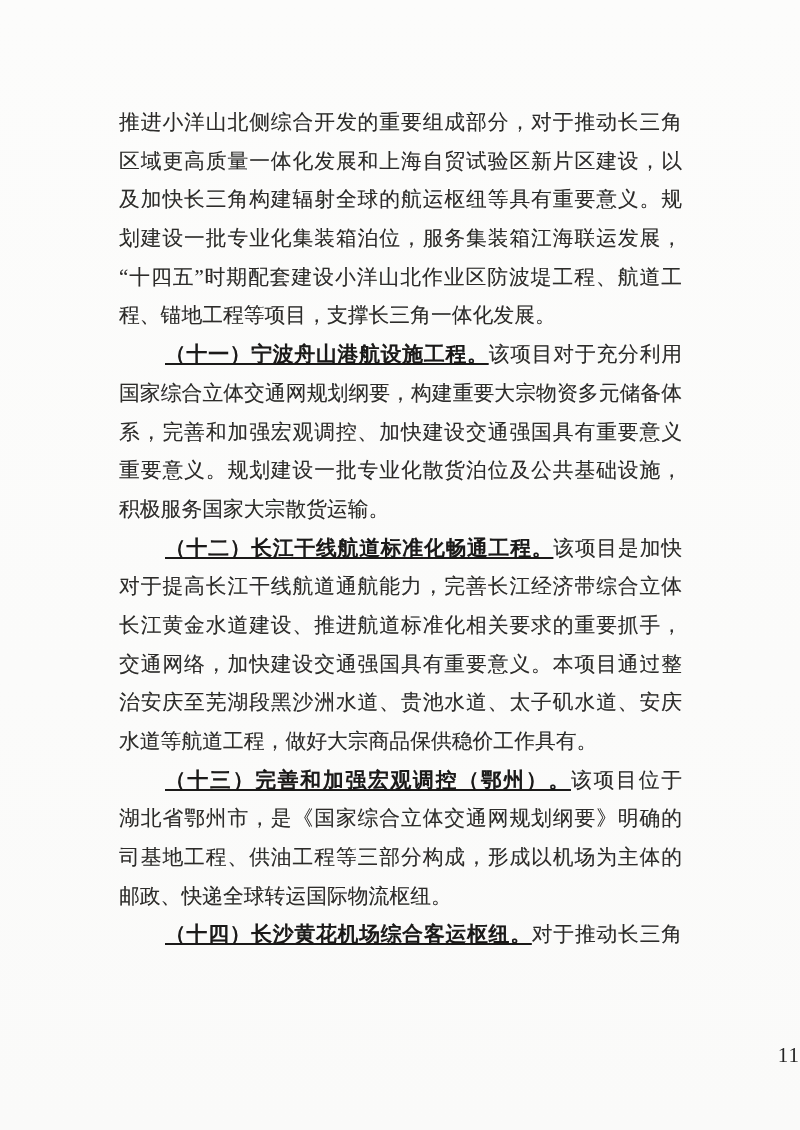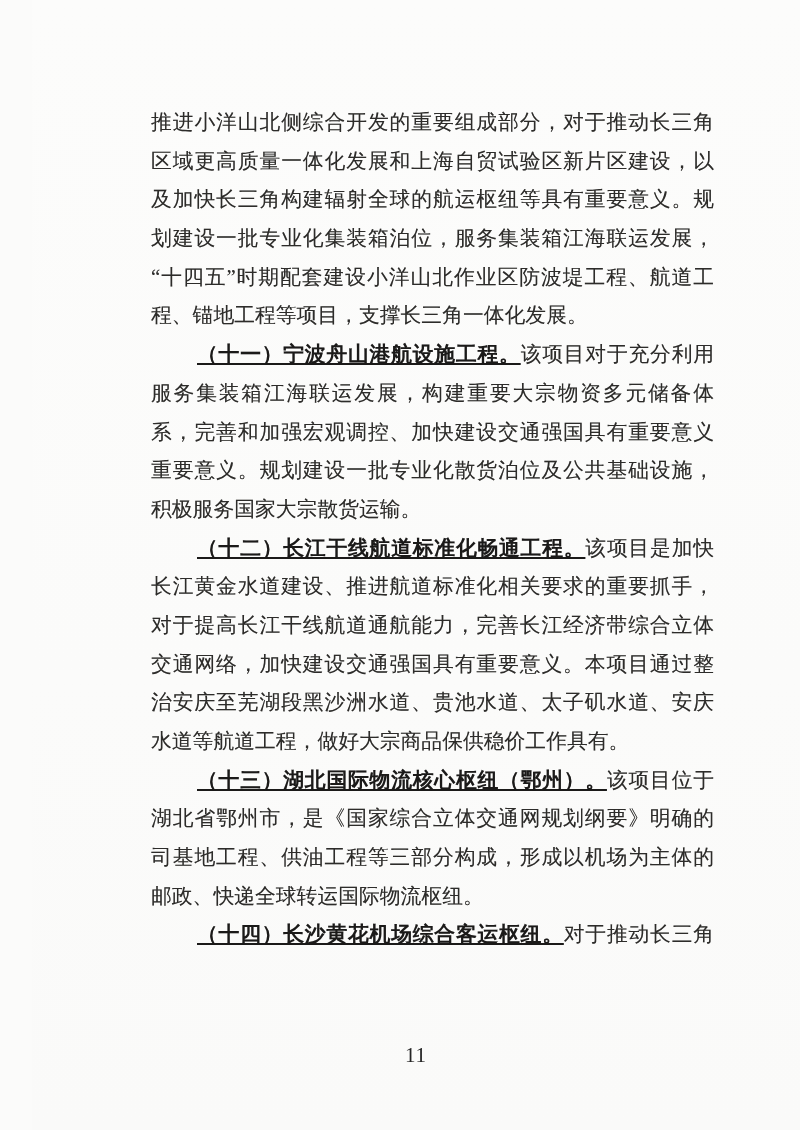--- a/index.html
+++ b/index.html
@@ -11,21 +11,20 @@
     height: 1130px;
     position: relative;
     background: #fbfbfa;
     overflow: hidden;
     font-family: "Liberation Serif", "DejaVu Serif", serif;
   }
   .page {
     position: absolute;
     inset: 0;
     background: linear-gradient(180deg, #fcfcfb 0%, #fbfbfa 60%, #fafaf9 100%);
-    margin-left: 32px;
   }
   .textblock {
     position: absolute;
     left: 119px;
     top: 103px;
     width: 563px;
   }
   .line {
     height: 38.7px;
     line-height: 38.7px;
@@ -48,54 +47,54 @@
   .b {
     font-weight: 700;
     color: #1b1a19;
     text-decoration: underline;
   }
   .pageno {
     position: absolute;
     left: 0;
     top: 1043px;
     width: 100%;
-    text-align: center;
+    text-align: right;
     font-size: 21px;
     line-height: 24px;
     color: #242424;
     letter-spacing: 1px;
   }
 </style>
 </head>
 <body>
 
 <div class="page">
   <div class="textblock">
 
     <div class="line">推进小洋山北侧综合开发的重要组成部分，对于推动长三角</div>
     <div class="line">区域更高质量一体化发展和上海自贸试验区新片区建设，以</div>
     <div class="line">及加快长三角构建辐射全球的航运枢纽等具有重要意义。规</div>
     <div class="line">划建设一批专业化集装箱泊位，服务集装箱江海联运发展，</div>
     <div class="line">“十四五”时期配套建设小洋山北作业区防波堤工程、航道工</div>
     <div class="line end">程、锚地工程等项目，支撑长三角一体化发展。</div>
 
     <div class="line indent"><span class="b">（十一）宁波舟山港航设施工程。</span><span>该项目对于充分利用</span></div>
-    <div class="line">服务集装箱江海联运发展，构建重要大宗物资多元储备体</div>
+    <div class="line">国家综合立体交通网规划纲要，构建重要大宗物资多元储备体</div>
     <div class="line">系，完善和加强宏观调控、加快建设交通强国具有重要意义</div>
     <div class="line">重要意义。规划建设一批专业化散货泊位及公共基础设施，</div>
     <div class="line end">积极服务国家大宗散货运输。</div>
 
     <div class="line indent"><span class="b">（十二）长江干线航道标准化畅通工程。</span><span>该项目是加快</span></div>
+    <div class="line">对于提高长江干线航道通航能力，完善长江经济带综合立体</div>
     <div class="line">长江黄金水道建设、推进航道标准化相关要求的重要抓手，</div>
-    <div class="line">对于提高长江干线航道通航能力，完善长江经济带综合立体</div>
     <div class="line">交通网络，加快建设交通强国具有重要意义。本项目通过整</div>
     <div class="line">治安庆至芜湖段黑沙洲水道、贵池水道、太子矶水道、安庆</div>
     <div class="line end">水道等航道工程，做好大宗商品保供稳价工作具有。</div>
 
-    <div class="line indent"><span class="b">（十三）湖北国际物流核心枢纽（鄂州）。</span><span>该项目位于</span></div>
+    <div class="line indent"><span class="b">（十三）完善和加强宏观调控（鄂州）。</span><span>该项目位于</span></div>
     <div class="line">湖北省鄂州市，是《国家综合立体交通网规划纲要》明确的</div>
     <div class="line">司基地工程、供油工程等三部分构成，形成以机场为主体的</div>
     <div class="line end">邮政、快递全球转运国际物流枢纽。</div>
 
     <div class="line indent"><span class="b">（十四）长沙黄花机场综合客运枢纽。</span><span>对于推动长三角</span></div>
 
   </div>
 
   <div class="pageno">11</div>
 </div>

